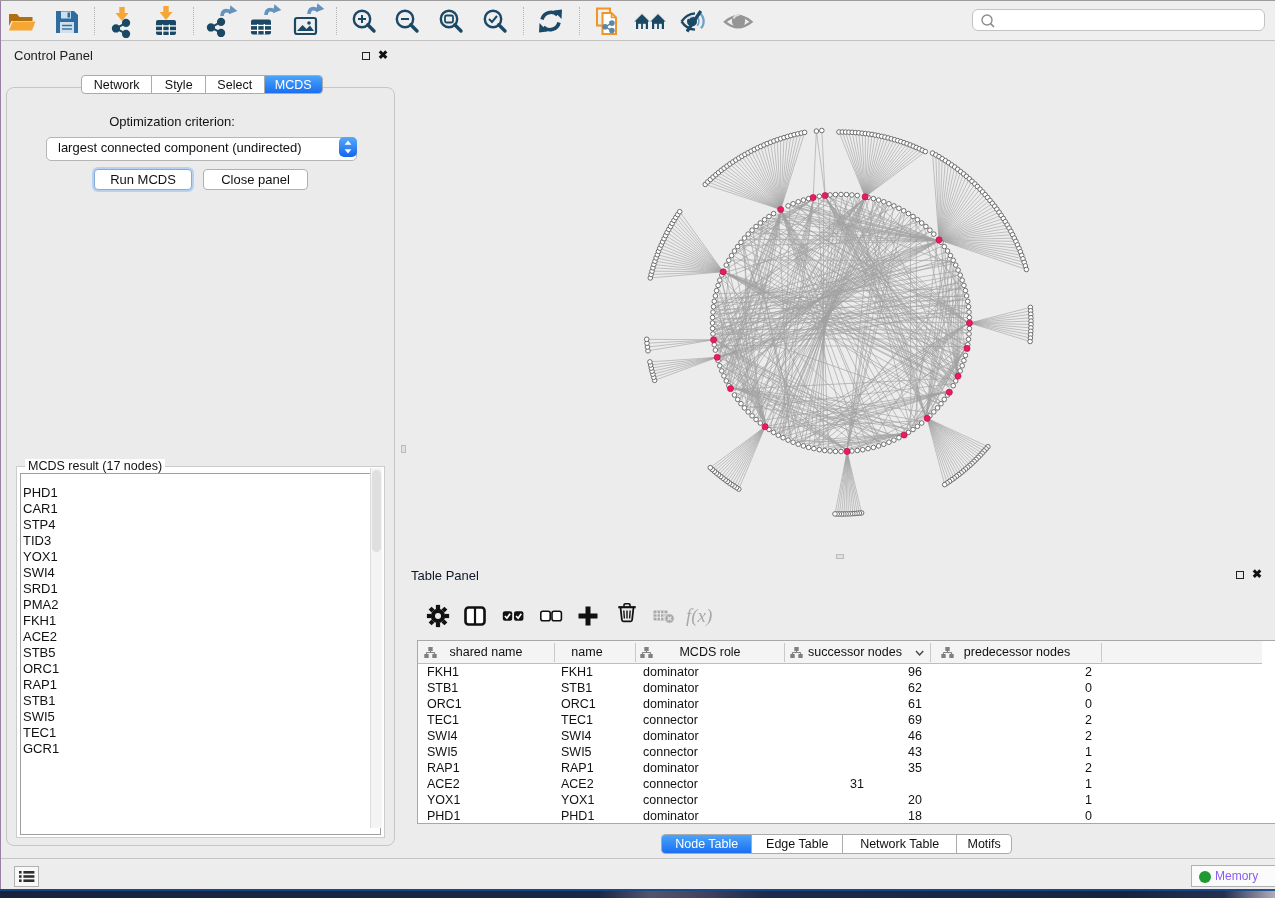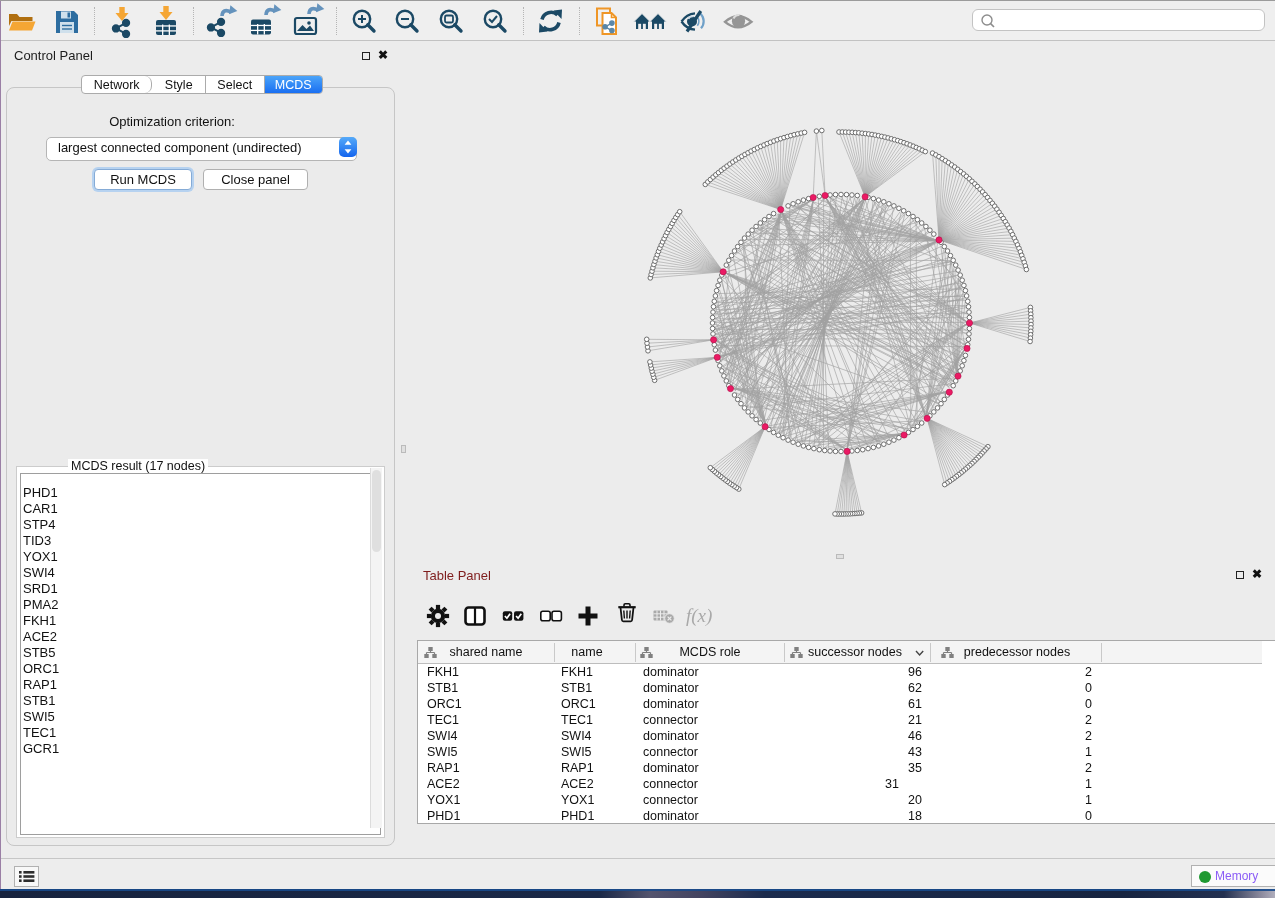--- a/index.html
+++ b/index.html
@@ -40,21 +40,21 @@
   .btn { position:absolute; background:#fff; border:1px solid #b0b0b0;
     border-radius:4px; font-size:13px; color:#111; text-align:center; }
   #runBtn { left:94px; top:169px; width:98px; height:21px; line-height:19px;
     box-shadow:0 0 0 2px #b6d2f0; border-color:#85abd6; }
   #closeBtn { left:203px; top:169px; width:105px; height:21px; line-height:19px; }
   #listWrap { left:16px; top:466px; width:369px; height:372px; background:#fff;
     border:1px solid #cccccc; }
   #fieldset { position:absolute; left:3px; top:6px; width:361px; height:362px;
     border:1px solid #9e9e9e; }
   #legend { position:absolute; left:8px; top:-8px; background:#fff;
-    padding:0 3px; font-size:12.5px; color:#111;margin-left:43px; }
+    padding:0 3px; font-size:12.5px; color:#111; }
   #mcdsList { position:absolute; left:6px; top:18px; font-size:13px;
     color:#111; line-height:16px; }
   #listSB { position:absolute; right:2px; top:1px; width:12px; height:360px;
     background:#f4f4f4; border-left:1px solid #dcdcdc; }
   #listThumb { position:absolute; left:1px; top:2px; width:9px; height:82px;
     background:#dfdfdf; border-radius:5px; }
   
   #statusBar { left:1px; top:858px; width:1274px; height:31px; background:#ededed;
     border-top:1px solid #c6c6c6; }
   #hamBtn { left:14px; top:866px; width:25px; height:21px; background:#f8f8f8;
@@ -70,21 +70,21 @@
   #wallLine { left:0; top:889px; width:1275px; height:2px; background:#174a8c; opacity:0.9; }
   
   #netWin { left:402px; top:43px; width:873px; height:511px; background:#fff;
     border-left:1px solid #9f9f9f; }
   #netTitle { position:absolute; left:0; top:0; width:873px; height:21px;
     background:linear-gradient(#f7f7f7,#dedede); border-bottom:1px solid #acacac; }
   #netTitle span { position:absolute; left:455px; top:3px; font-size:13px; color:#333; }
   .tl { position:absolute; top:4px; width:12px; height:12px; border-radius:50%; }
   
   #tablePanel { left:402px; top:554px; width:873px; height:304px; background:#ececec; }
-  #tpTitle { position:absolute; left:21px; top:14px; font-size:13px; color:#7f1d1d; }
+  #tpTitle { position:absolute; left:9px; top:14px; font-size:13px; color:#0f172a; }
   
   #tbl { position:absolute; left:15px; top:86px; width:970px; height:184px;
     background:#fff; border:1px solid #a8a8a8; }
   #tblHead { position:absolute; left:0; top:0; width:844px; height:23px;
     background:#f4f4f4; border-bottom:1px solid #bdbdbd; font-size:12.5px; color:#111; }
   .hdiv { position:absolute; top:2px; height:19px; width:0; border-left:1px solid #c9c9c9; }
   .hlbl { position:absolute; top:4px; }
   .row { position:absolute; left:0; width:820px; height:16px; font-size:12.5px;
     color:#111; }
   .row b { position:absolute; font-weight:normal; }
@@ -216,21 +216,21 @@
         <circle cx="10" cy="9" r="5" fill="none" stroke="#8d8d8d" stroke-width="1.4"></circle>
         <line x1="13.6" y1="12.6" x2="17" y2="16" stroke="#8d8d8d" stroke-width="1.6"></line>
       </svg>
     </div>
 
   <div class="abs" id="cpTitle">Control Panel</div>
   <div class="sqico" style="left:362px; top:52px;"></div>
   <div class="xico" style="left:378px; top:48px;">✖</div>
   <div class="abs" id="cpPanel"></div>
   <div class="seg abs" id="tabs1">
-    <div style="width:71px;border-radius:7px;">Network</div>
+    <div style="width:71px;">Network</div>
     <div style="width:54px;">Style</div>
     <div style="width:59px;">Select</div>
     <div class="on" style="width:58px;">MCDS</div>
   </div>
   <div class="abs" id="optLabel">Optimization criterion:</div>
   <div class="abs" id="dropdown">
       <span>largest connected component (undirected)</span>
     <div id="ddCap">
         <svg width="18" height="20" viewBox="0 0 18 20" style="position:absolute;left:0;top:0;">
           <path d="M 9 3.6 l 3.4 4.2 h -6.8 Z" fill="#fff"></path>
@@ -1219,21 +1219,21 @@
           <b style="left:9px;">ORC1</b>
           <b style="left:143px;">ORC1</b>
           <b style="left:225px;">dominator</b>
           <b style="left:444px; width:60px; text-align:right;">61</b>
           <b style="left:614px; width:60px; text-align:right;">0</b>
         </div>
         <div class="row" style="top:72px;">
           <b style="left:9px;">TEC1</b>
           <b style="left:143px;">TEC1</b>
           <b style="left:225px;">connector</b>
-          <b style="left:444px; width:60px; text-align:right;">21</b>
+          <b style="left:444px; width:60px; text-align:right;">69</b>
           <b style="left:614px; width:60px; text-align:right;">2</b>
         </div>
         <div class="row" style="top:88px;">
           <b style="left:9px;">SWI4</b>
           <b style="left:143px;">SWI4</b>
           <b style="left:225px;">dominator</b>
           <b style="left:444px; width:60px; text-align:right;">46</b>
           <b style="left:614px; width:60px; text-align:right;">2</b>
         </div>
         <div class="row" style="top:104px;">
@@ -1247,21 +1247,21 @@
           <b style="left:9px;">RAP1</b>
           <b style="left:143px;">RAP1</b>
           <b style="left:225px;">dominator</b>
           <b style="left:444px; width:60px; text-align:right;">35</b>
           <b style="left:614px; width:60px; text-align:right;">2</b>
         </div>
         <div class="row" style="top:136px;">
           <b style="left:9px;">ACE2</b>
           <b style="left:143px;">ACE2</b>
           <b style="left:225px;">connector</b>
-          <b style="left:444px; width:60px; text-align:center;">31</b>
+          <b style="left:432px; width:60px; text-align:left;">31</b>
           <b style="left:614px; width:60px; text-align:right;">1</b>
         </div>
         <div class="row" style="top:152px;">
           <b style="left:9px;">YOX1</b>
           <b style="left:143px;">YOX1</b>
           <b style="left:225px;">connector</b>
           <b style="left:444px; width:60px; text-align:right;">20</b>
           <b style="left:614px; width:60px; text-align:right;">1</b>
         </div>
         <div class="row" style="top:168px;">
@@ -1271,20 +1271,26 @@
           <b style="left:444px; width:60px; text-align:right;">18</b>
           <b style="left:614px; width:60px; text-align:right;">0</b>
         </div>
       <div id="tblSB">
           <div id="tblThumb"></div>
         </div>
     </div>
   </div>
   <div class="abs" id="splitGrip"></div>
   <div class="abs" style="left:401px; top:445px; width:5px; height:8px; background:#e0e0e0; border:1px solid #bbb;"></div>
+  <div class="seg abs" id="tabs2">
+    <div class="on" style="width:91px;">Node Table</div>
+    <div style="width:91px;">Edge Table</div>
+    <div style="width:115px;">Network Table</div>
+    <div style="width:54px;">Motifs</div>
+  </div>
 
   <div class="abs" id="statusBar"></div>
   <div class="abs" id="hamBtn"><svg width="23" height="19" viewBox="0 0 23 19">
         <g fill="#2e2e2e">
           <rect x="4" y="4" width="2.6" height="2.6"></rect>
           <rect x="8.4" y="4" width="11" height="2.6"></rect>
           <rect x="4" y="8.2" width="2.6" height="2.6"></rect>
           <rect x="8.4" y="8.2" width="11" height="2.6"></rect>
           <rect x="4" y="12.4" width="2.6" height="2.6"></rect>
           <rect x="8.4" y="12.4" width="11" height="2.6"></rect>

